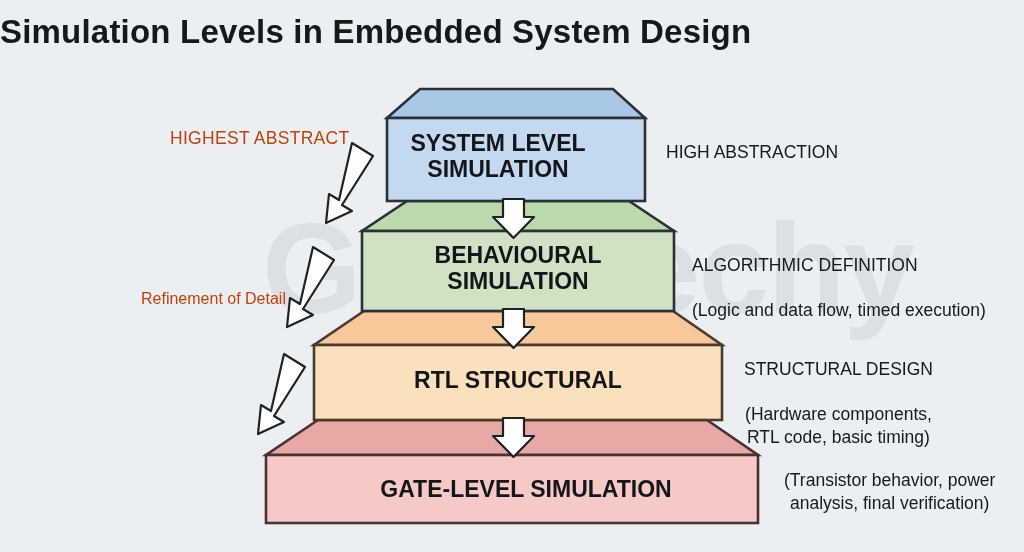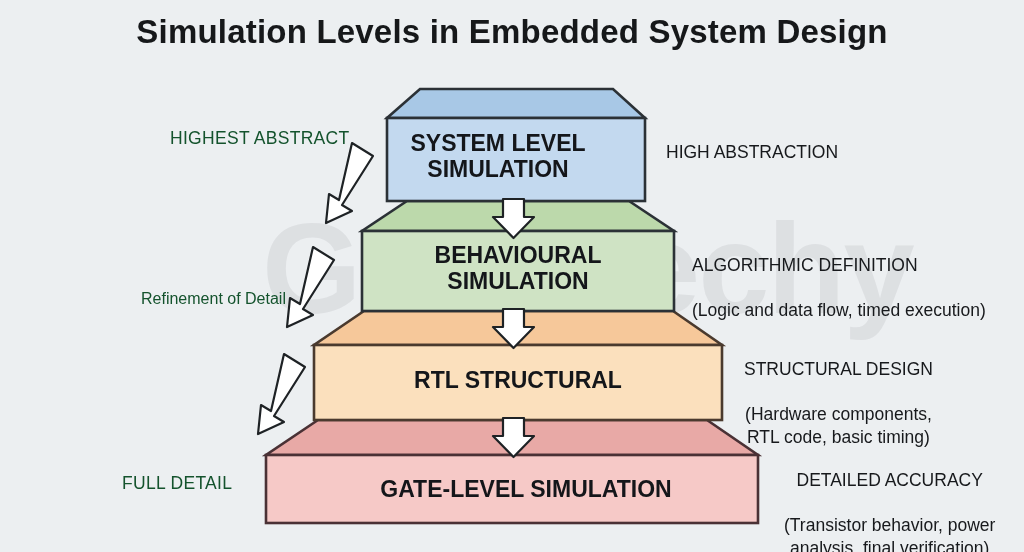--- a/index.html
+++ b/index.html
@@ -21,21 +21,20 @@
     letter-spacing:-2px;
     white-space:nowrap;
     transform:translateY(-50%);
     pointer-events:none;
     user-select:none;
   }
 
   .title{
     position:absolute;
     left:0;right:0;top:13px;
-    text-align:center;
     font-size:33px;
     font-weight:700;
     color:#16181a;
     letter-spacing:.2px;
   }
 
   svg#pyramid{position:absolute;left:0;top:0;width:1024px;height:552px;}
 
   .tier-label{
     position:absolute;
@@ -57,21 +56,21 @@
     line-height:1.28;
     white-space:pre-line;
   }
   #note-high{left:666px;top:119px;font-size:17.5px;text-align:left;}
   #note-algo{left:692px;top:232px;font-size:17.5px;text-align:left;}
   #note-struct{left:744px;top:336px;font-size:17.5px;text-align:center;}
   #note-detail{left:784px;top:447px;font-size:17.5px;text-align:center;}
 
   .left-note{
     position:absolute;
-    color:#14532d;
+    color:#c2410c;
     white-space:nowrap;
   }
   #left-highest{left:170px;top:128px;font-size:17.5px;letter-spacing:.3px;}
   #left-refine{left:130px;top:290px;font-size:16px;margin-left:11px;}
   #left-full{left:122px;top:473px;font-size:17.5px;letter-spacing:.3px;}
 </style>
 </head>
 <body>
 
 <div id="stage">
@@ -139,22 +138,20 @@
     <div style="white-space:pre-line">(Hardware components,
 RTL code, basic timing)</div>
   </div>
 
   <div class="side-note" id="note-algo">
     <div>ALGORITHMIC DEFINITION</div>
     <div style="white-space:pre-line">(Logic and data flow, timed execution)</div>
   </div>
 
   <div class="side-note" id="note-detail">
-    <div>DETAILED ACCURACY</div>
     <div style="white-space:pre-line">(Transistor behavior, power
 analysis, final verification)</div>
   </div>
 
   <div class="left-note" id="left-highest">HIGHEST ABSTRACT</div>
   <div class="left-note" id="left-refine">Refinement of Detail</div>
-  <div class="left-note" id="left-full">FULL DETAIL</div>
 
 </div>
 
 </body></html>

